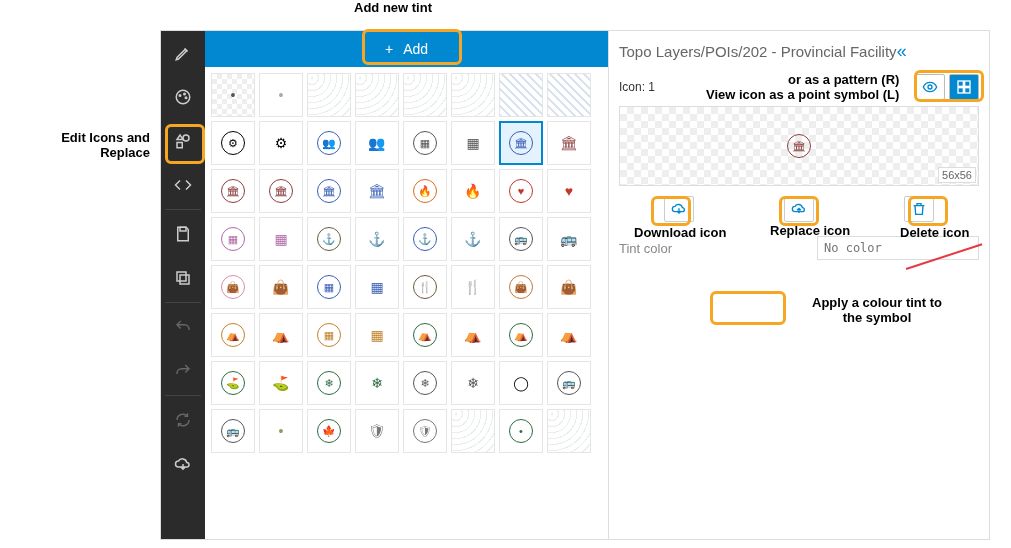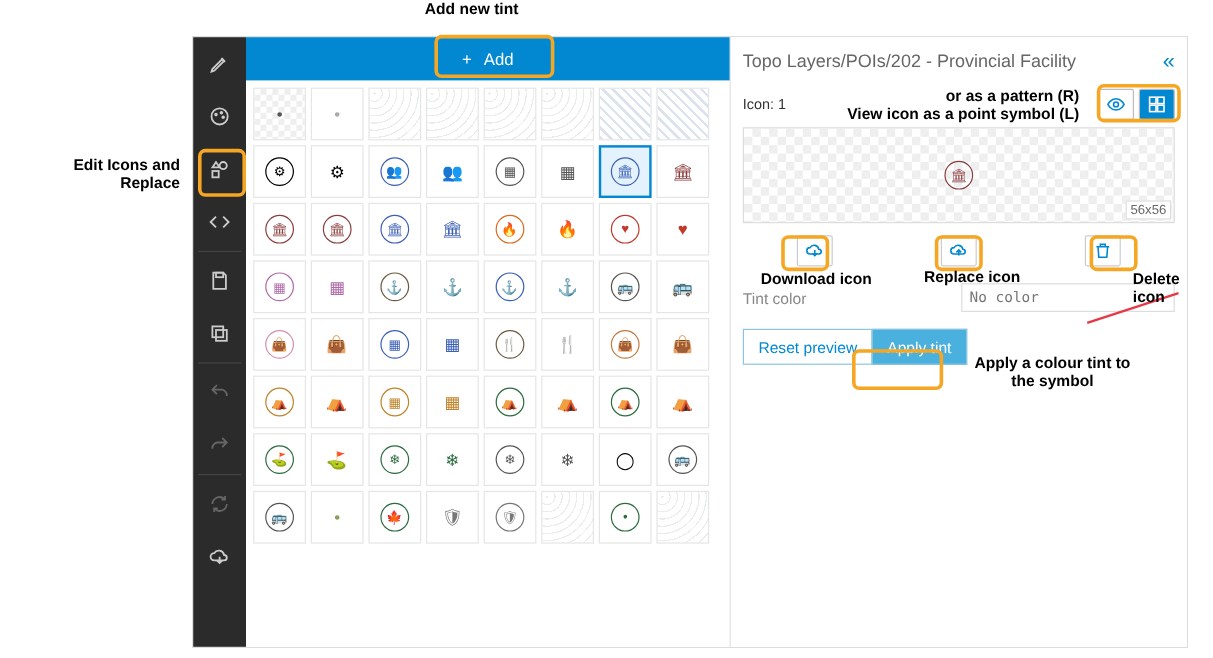--- a/index.html
+++ b/index.html
@@ -28,21 +28,21 @@
     linear-gradient(-45deg,transparent 75%,#eee 75%);
     background-size: 10px 10px;
     background-position: 0 0, 0 5px, 5px -5px, -5px 0;
   }
   .cell.pattern { background-image: repeating-radial-gradient(circle at 4px 4px, rgba(100,140,100,0.15) 0 1px, transparent 1px 6px); }
   .cell.pattern-blue { background-image: repeating-linear-gradient(45deg, rgba(50,100,160,0.18) 0 2px, transparent 2px 6px); }
   .cell.selected { border: 2px solid #0288d1; background: #e3f2fd; }
   .ic-circle { width: 24px; height: 24px; border-radius: 50%; display: flex; align-items: center; justify-content: center; font-size: 11px; }
 
   .right { width: 380px; background: #fff; display: flex; flex-direction: column; padding: 6px 10px; }
-  .r-head { display: flex; align-items: center; justify-content: space-between; color: #666; font-size: 15px; padding: 4px 0 8px; }
+  .r-head { display: flex; align-items: center; color: #666; font-size: 15px; padding: 4px 0 8px; }
   .collapse { color: #0288d1; font-size: 18px; cursor: pointer; }
 
   .r-row { display: flex; align-items: center; margin-top: 4px; }
   .icon-count { font-size: 12px; color: #333; }
   .view-buttons { margin-left: auto; display: flex; gap: 4px; }
   .vb { width: 30px; height: 26px; border: 1px solid #bbb; border-radius: 2px; display: flex; align-items: center; justify-content: center; cursor: pointer; color: #0288d1; }
   .vb.active { background: #0288d1; color: #fff; }
 
   .preview { margin-top: 6px; height: 80px; border: 1px solid #ddd; position: relative;
     background-image:
@@ -53,42 +53,42 @@
     background-size: 14px 14px;
     background-position: 0 0, 0 7px, 7px -7px, -7px 0;
     display: flex; align-items: center; justify-content: center;
   }
   .dim-label { position: absolute; right: 2px; bottom: 2px; font-size: 11px; background: #fff; color: #666; padding: 1px 3px; border: 1px solid #ddd; }
 
   .action-row { display: flex; justify-content: space-around; margin-top: 10px; }
   .act { width: 30px; height: 26px; border: 1px solid #ccc; border-radius: 2px; display: flex; align-items: center; justify-content: center; cursor: pointer; color: #0288d1; }
 
   .tint-row { display: flex; align-items: center; margin-top: 14px; color: #888; font-size: 13px; }
-  .tint-input { margin-left: auto; width: 178px; height: 24px; border: 1px solid #ddd; font-family: monospace; font-size: 12px; color: #888; padding: 0 6px; }
+  .tint-input { margin-left: auto; width: 162px; height: 24px; border: 1px solid #ddd; font-family: monospace; font-size: 12px; color: #888; padding: 0 6px; }
 
   .btn-row { display: flex; gap: 0; margin-top: 14px; }
   .btn { height: 30px; padding: 0 12px; border: 1px solid #8cc5df; font-size: 13px; display: flex; align-items: center; cursor: pointer; }
   .btn.reset { color: #0288d1; background: #fff; }
   .btn.apply { color: #fff; background: #4ab0dd; border-left: none; }
 </style>
 </head>
 <body>
 
 <div class="annotation" style="left:354px; top:0;">Add new tint</div>
 <div class="annotation" style="left:50px; top:130px; text-align:right; width:100px;">
   <div>Edit Icons and</div>
   <div>Replace</div>
 </div>
 <div class="annotation" style="left:706px; top:72px; text-align:right;">
   <div>or as a pattern (R)</div>
   <div>View icon as a point symbol (L)</div>
 </div>
 <div class="annotation" style="left:634px; top:225px;">Download icon</div>
 <div class="annotation" style="left:770px; top:223px;">Replace icon</div>
-<div class="annotation" style="left:944px; top:225px;">Delete icon</div>
+<div class="annotation" style="left:900px; top:225px;">Delete icon</div>
 <div class="annotation" style="left:812px; top:295px; text-align:center;">
   <div>Apply a colour tint to</div>
   <div>the symbol</div>
 </div>
 
 <div class="highlight-box" style="left:362px; top:29px; width:100px; height:36px;"></div>
 <div class="highlight-box" style="left:165px; top:124px; width:40px; height:40px;"></div>
 <div class="highlight-box" style="left:914px; top:70px; width:70px; height:32px;"></div>
 <div class="highlight-box" style="left:651px; top:196px; width:40px; height:30px;"></div>
 <div class="highlight-box" style="left:779px; top:196px; width:40px; height:30px;"></div>
@@ -398,19 +398,15 @@
       <div class="act">
         <svg width="16" height="16" viewBox="0 0 24 24" fill="none" stroke="currentColor" stroke-width="2">
             <path d="M4 7h16M9 7V4h6v3M6 7l1 13h10l1-13"></path>
           </svg>
       </div>
     </div>
     <div class="tint-row">
       <span>Tint color</span>
       <input class="tint-input" placeholder="No color" style="">
     </div>
-    <div class="btn-row">
-      <div class="btn reset">Reset preview</div>
-      <div class="btn apply">Apply tint</div>
-    </div>
   </div>
 
 </div>
 
 </body></html>

